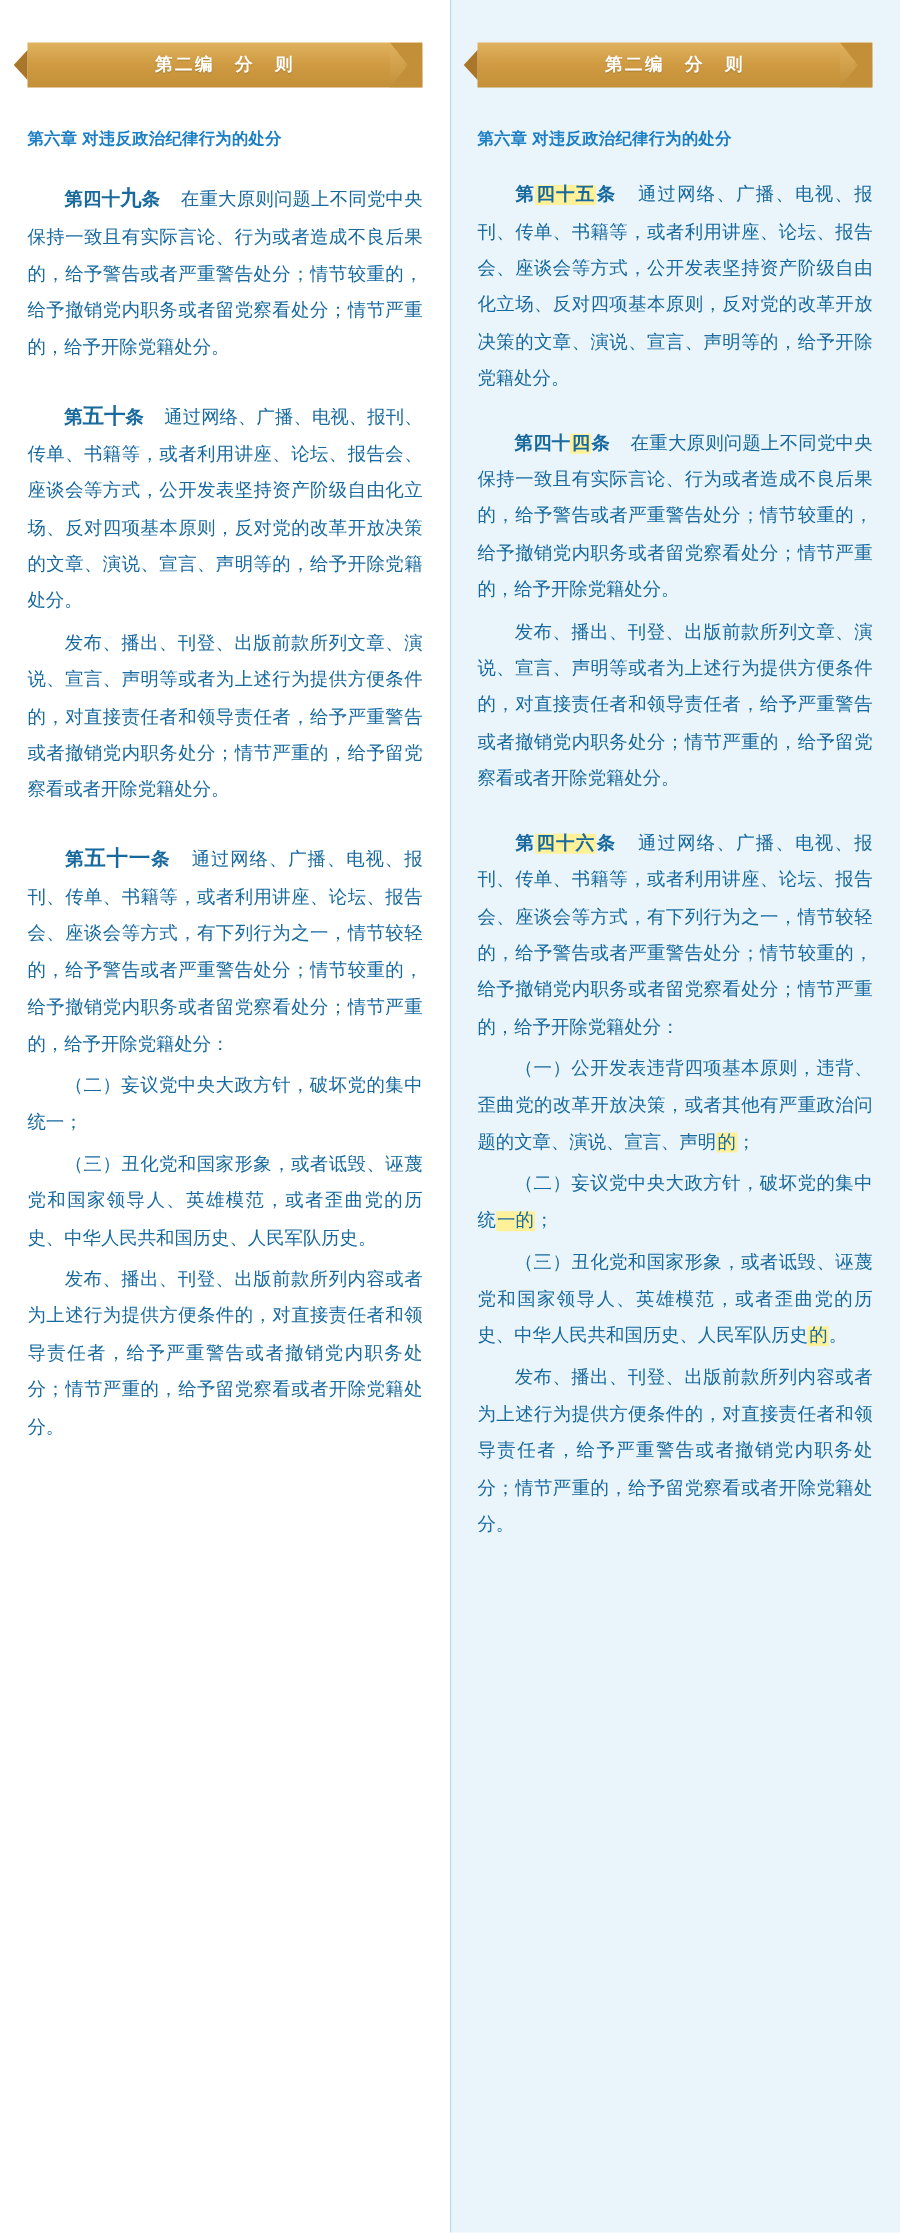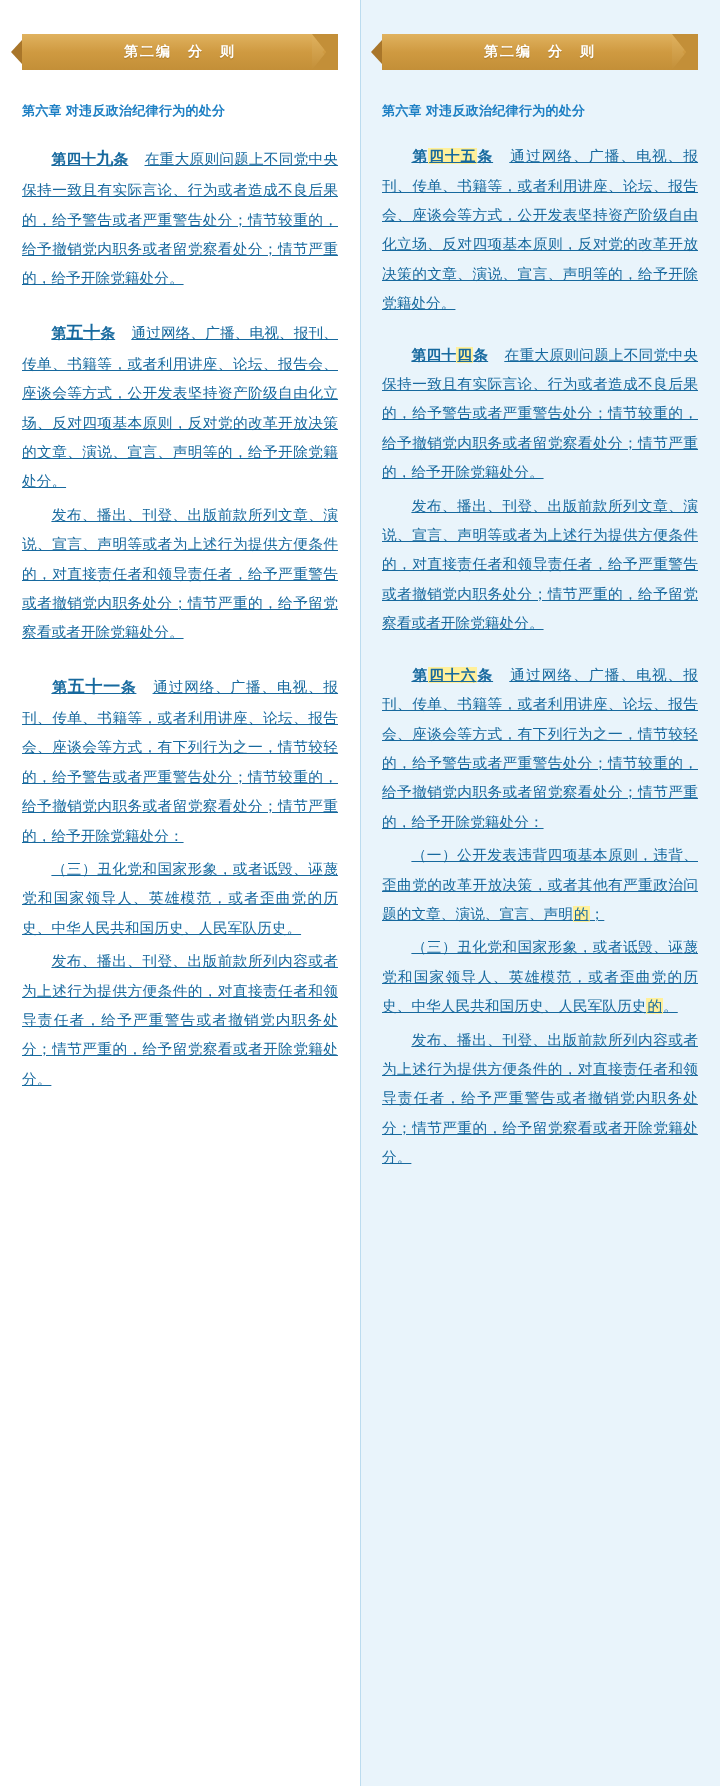--- a/index.html
+++ b/index.html
@@ -89,21 +89,20 @@
   }
 
   
   .art {
     margin-top: 22px;
     color: #17699e;
     font-size: 14.7px;
     line-height: 2.0;
     text-align: justify;
     text-justify: inter-ideograph;
-    text-decoration: underline;
   }
   .art.tight { margin-top: 4px; }
   .art .indent { display: inline-block; width: 2em; }
   .num { font-weight: bold; }
   .num-big {
     font-size: 17px;
     font-weight: bold;
     color: #17699e;
   }
   .hl {
@@ -140,20 +139,23 @@
       <span class="indent"></span><span class="num">第</span><span class="num-big">五十</span><span class="num">条</span><span class="sp"></span><span>通过网络、广播、电视、报刊、传单、书籍等，或者利用讲座、论坛、报告会、座谈会等方式，公开发表坚持资产阶级自由化立场、反对四项基本原则，反对党的改革开放决策的文章、演说、宣言、声明等的，给予开除党籍处分。</span>
     </div>
     <div class="art tight">
       <span class="indent"></span><span>发布、播出、刊登、出版前款所列文章、演说、宣言、声明等或者为上述行为提供方便条件的，对直接责任者和领导责任者，给予严重警告或者撤销党内职务处分；情节严重的，给予留党察看或者开除党籍处分。</span>
     </div>
 
     <div class="art">
       <span class="indent"></span><span class="num">第</span><span class="num-big">五十一</span><span class="num">条</span><span class="sp"></span><span>通过网络、广播、电视、报刊、传单、书籍等，或者利用讲座、论坛、报告会、座谈会等方式，有下列行为之一，情节较轻的，给予警告或者严重警告处分；情节较重的，给予撤销党内职务或者留党察看处分；情节严重的，给予开除党籍处分：</span>
     </div>
     <div class="art tight">
+      <span class="indent"></span><span>（二）妄议党中央大政方针，破坏党的集中统一；</span>
+    </div>
+    <div class="art tight">
       <span class="indent"></span><span>（三）丑化党和国家形象，或者诋毁、诬蔑党和国家领导人、英雄模范，或者歪曲党的历史、中华人民共和国历史、人民军队历史。</span>
     </div>
     <div class="art tight">
       <span class="indent"></span><span>发布、播出、刊登、出版前款所列内容或者为上述行为提供方便条件的，对直接责任者和领导责任者，给予严重警告或者撤销党内职务处分；情节严重的，给予留党察看或者开除党籍处分。</span>
     </div>
 
   </div>
 
   <div class="col col-right">
 
@@ -177,20 +179,23 @@
       <span class="indent"></span><span>发布、播出、刊登、出版前款所列文章、演说、宣言、声明等或者为上述行为提供方便条件的，对直接责任者和领导责任者，给予严重警告或者撤销党内职务处分；情节严重的，给予留党察看或者开除党籍处分。</span>
     </div>
 
     <div class="art">
       <span class="indent"></span><span class="num">第</span><span class="num hl-num">四十六</span><span class="num">条</span><span class="sp"></span><span>通过网络、广播、电视、报刊、传单、书籍等，或者利用讲座、论坛、报告会、座谈会等方式，有下列行为之一，情节较轻的，给予警告或者严重警告处分；情节较重的，给予撤销党内职务或者留党察看处分；情节严重的，给予开除党籍处分：</span>
     </div>
     <div class="art tight">
       <span class="indent"></span><span>（一）公开发表违背四项基本原则，违背、歪曲党的改革开放决策，或者其他有严重政治问题的文章、演说、宣言、声明</span><span class="hl">的</span><span>；</span>
     </div>
     <div class="art tight">
+      <span class="indent"></span><span>（二）妄议党中央大政方针，破坏党的集中统</span><span class="hl">一的</span><span>；</span>
+    </div>
+    <div class="art tight">
       <span class="indent"></span><span>（三）丑化党和国家形象，或者诋毁、诬蔑党和国家领导人、英雄模范，或者歪曲党的历史、中华人民共和国历史、人民军队历史</span><span class="hl">的</span><span>。</span>
     </div>
     <div class="art tight">
       <span class="indent"></span><span>发布、播出、刊登、出版前款所列内容或者为上述行为提供方便条件的，对直接责任者和领导责任者，给予严重警告或者撤销党内职务处分；情节严重的，给予留党察看或者开除党籍处分。</span>
     </div>
 
   </div>
 
   <div class="divider"></div>
 </div>

